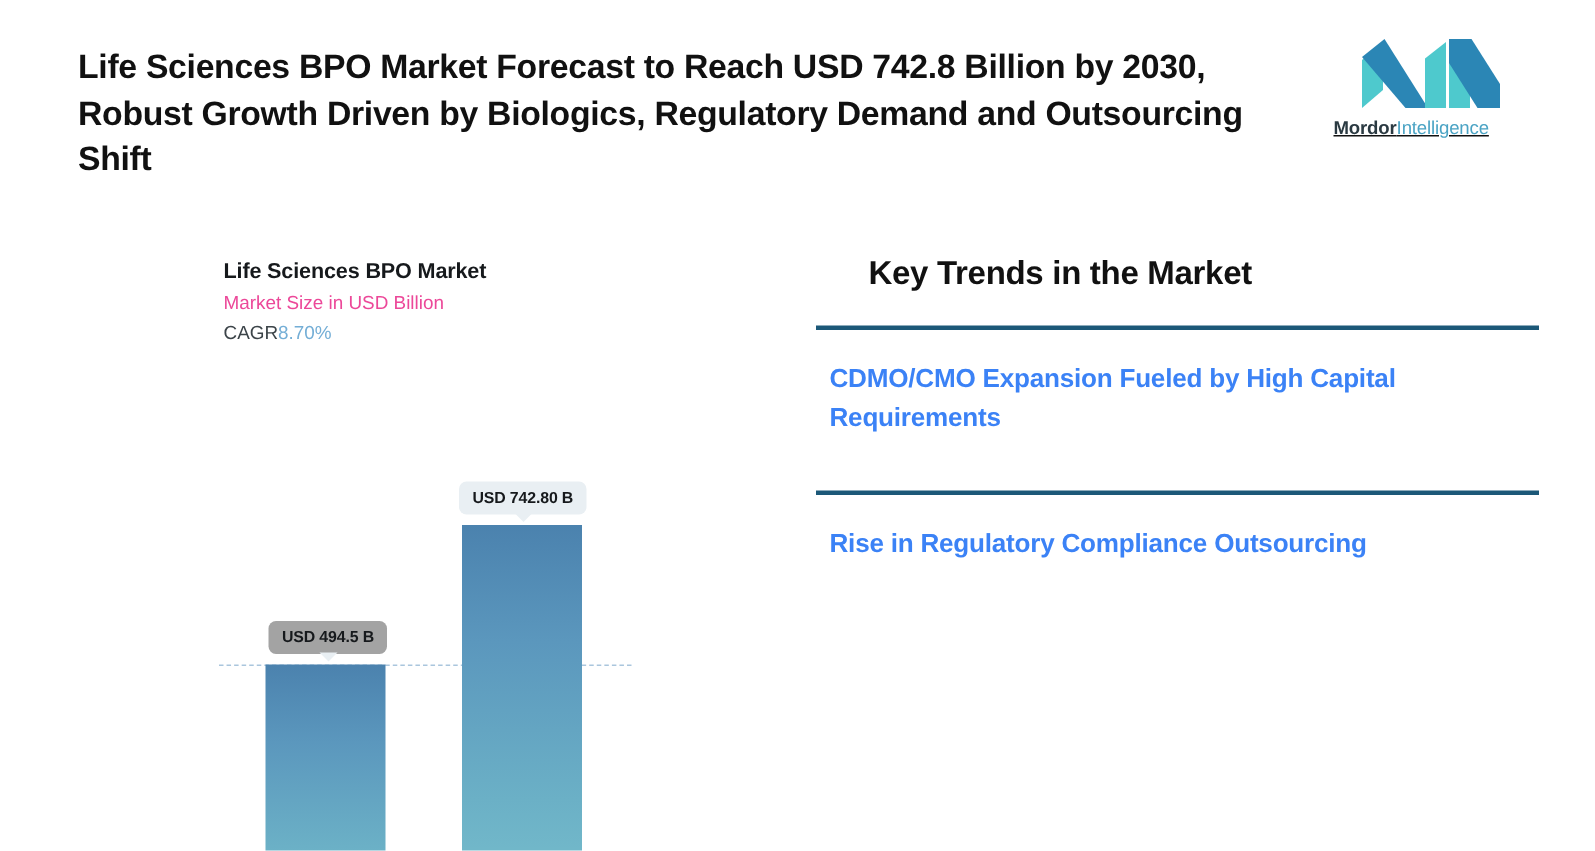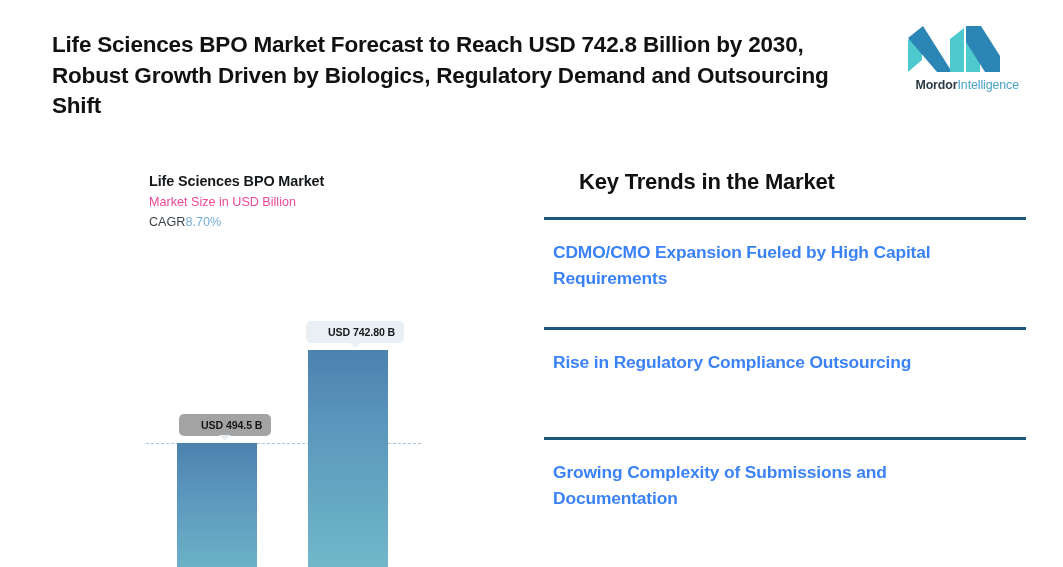--- a/index.html
+++ b/index.html
@@ -19,22 +19,22 @@
   #title {
     position:absolute; left:52px; top:30px; width:790px;
     font-size:22.5px; font-weight:bold; line-height:30.5px;
     letter-spacing:-0.2px; color:#111111;
   }
   #brand-logo {
     position:absolute; left:889px; top:26px; width:130px; height:78px;
   }
   #brand-mark { width:96px; height:48px; display:block; margin:0 auto; }
   #brand-word {
-    text-align:right; font-size:12.4px; margin-top:4px;
-    white-space:nowrap; letter-spacing:-0.1px;
+    text-align:left; font-size:12.4px; margin-top:4px;
+    white-space:nowrap; letter-spacing:-0.1px;text-decoration:underline;
   }
   #brand-word .b1 { color:#2b3a42; font-weight:bold; }
   #brand-word .b2 { color:#4aa3c4; font-weight:normal; }
 
   
   #chart-panel { position:absolute; left:0; top:138px; width:520px; height:429px; }
 
   #chart-title {
     position:absolute; left:149px; top:35px;
     font-size:14.4px; font-weight:bold; color:#16191c; letter-spacing:-0.1px;
@@ -61,21 +61,21 @@
     background:linear-gradient(180deg,#4b82ae 0%, #5b97bd 28%, #6bb0c6 66%, #7cc4cf 100%);
   }
   #bar-2025 { left:177px; height:140px; }
   #bar-2030 { left:308px; height:212px; }
 
   .bar-label {
     position:absolute;
     background:#e9eff3;
     border-radius:5px;
     font-size:10.6px; font-weight:bold; color:#16191c;
-    padding:5px 9px 5px 22px;
+    padding:5px 9px 5px 9px;
     white-space:nowrap;
     letter-spacing:-0.1px;
   }
   .bar-label::after {
     content:""; position:absolute; left:50%; bottom:-5px;
     transform:translateX(-50%);
     border-left:6px solid transparent;
     border-right:6px solid transparent;
     border-top:6px solid #e9eff3;
   }
@@ -150,17 +150,13 @@
   <div class="trend-item" id="trend-0">
     <div class="trend-divider" style="background: rgb(28, 88, 120);"></div>
     <div class="trend-text">CDMO/CMO Expansion Fueled by High Capital Requirements</div>
   </div>
 
   <div class="trend-item" id="trend-1">
     <div class="trend-divider" style="background: rgb(28, 88, 120);"></div>
     <div class="trend-text">Rise in Regulatory Compliance Outsourcing</div>
   </div>
 
-  <div class="trend-item" id="trend-2">
-    <div class="trend-divider" style="background: rgb(28, 88, 120);"></div>
-    <div class="trend-text">Growing Complexity of Submissions and Documentation</div>
-  </div>
 </div>
 
 </body></html>

